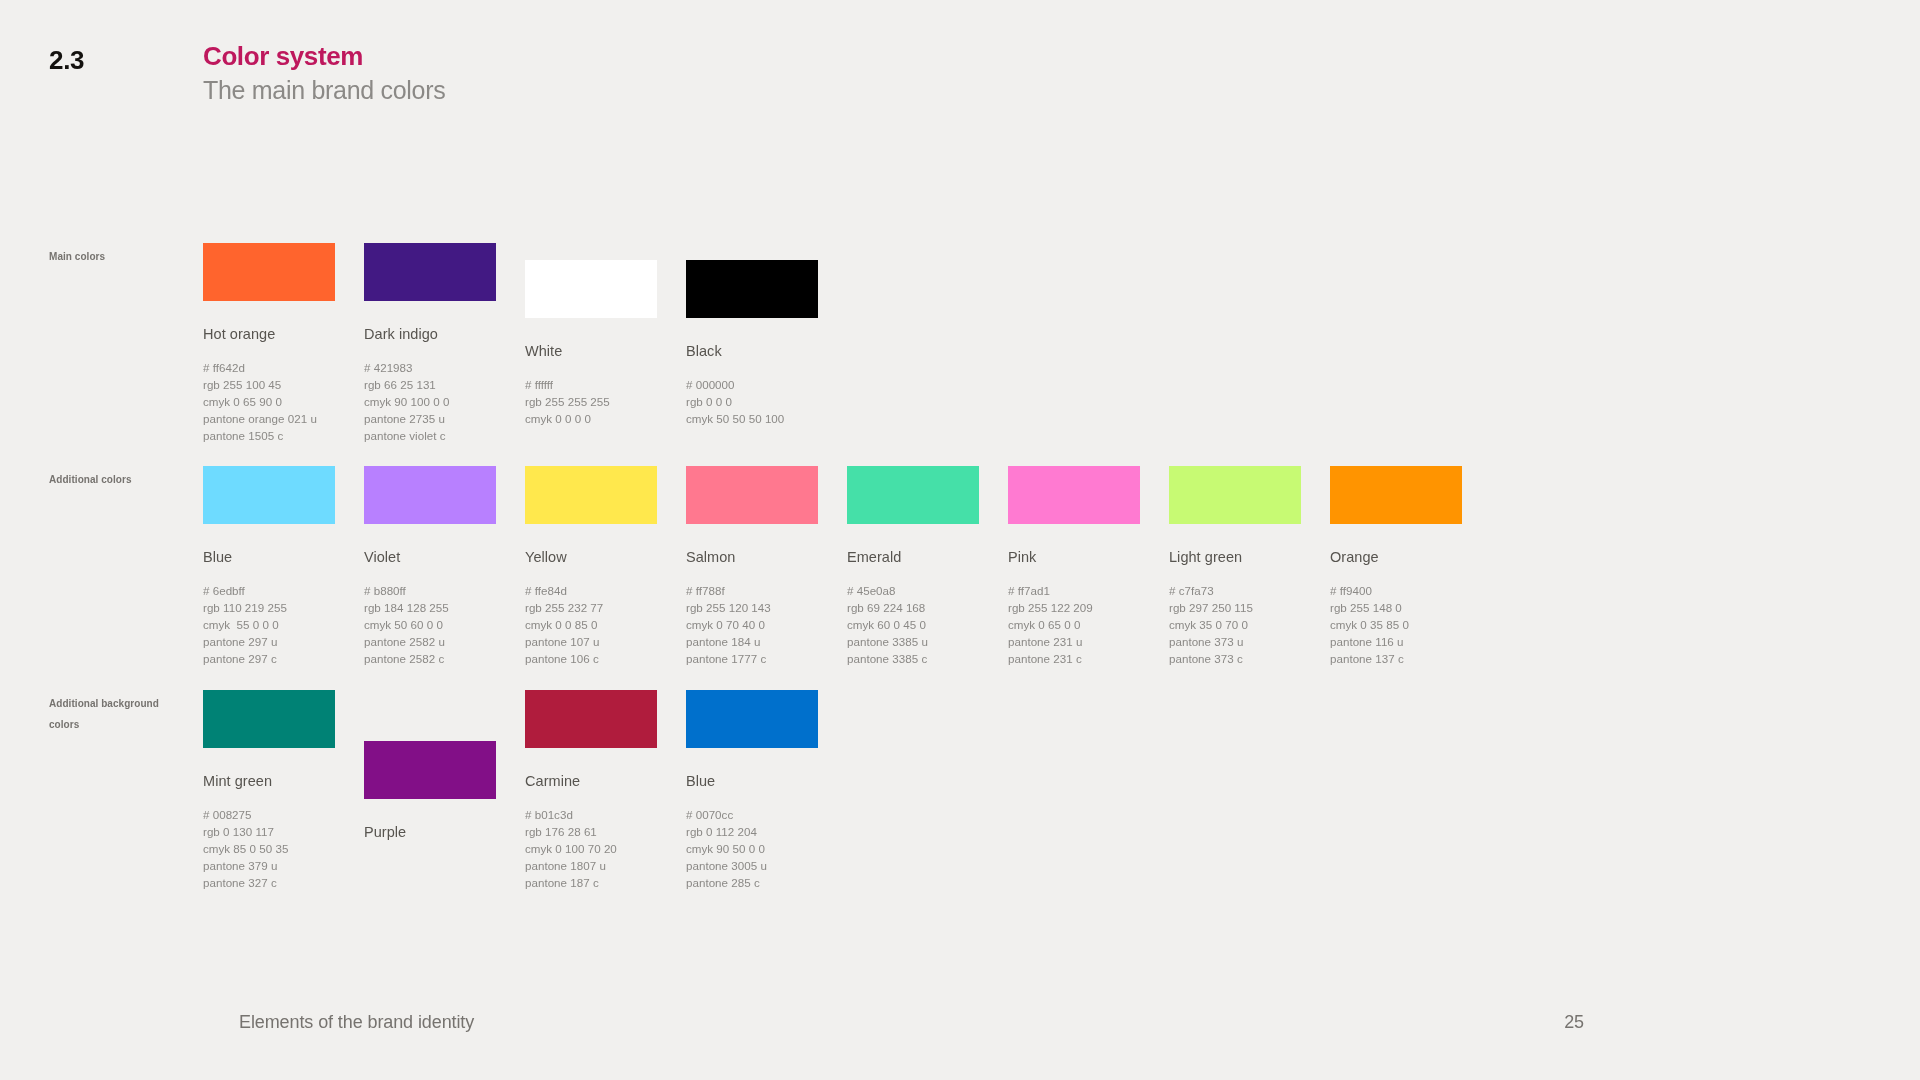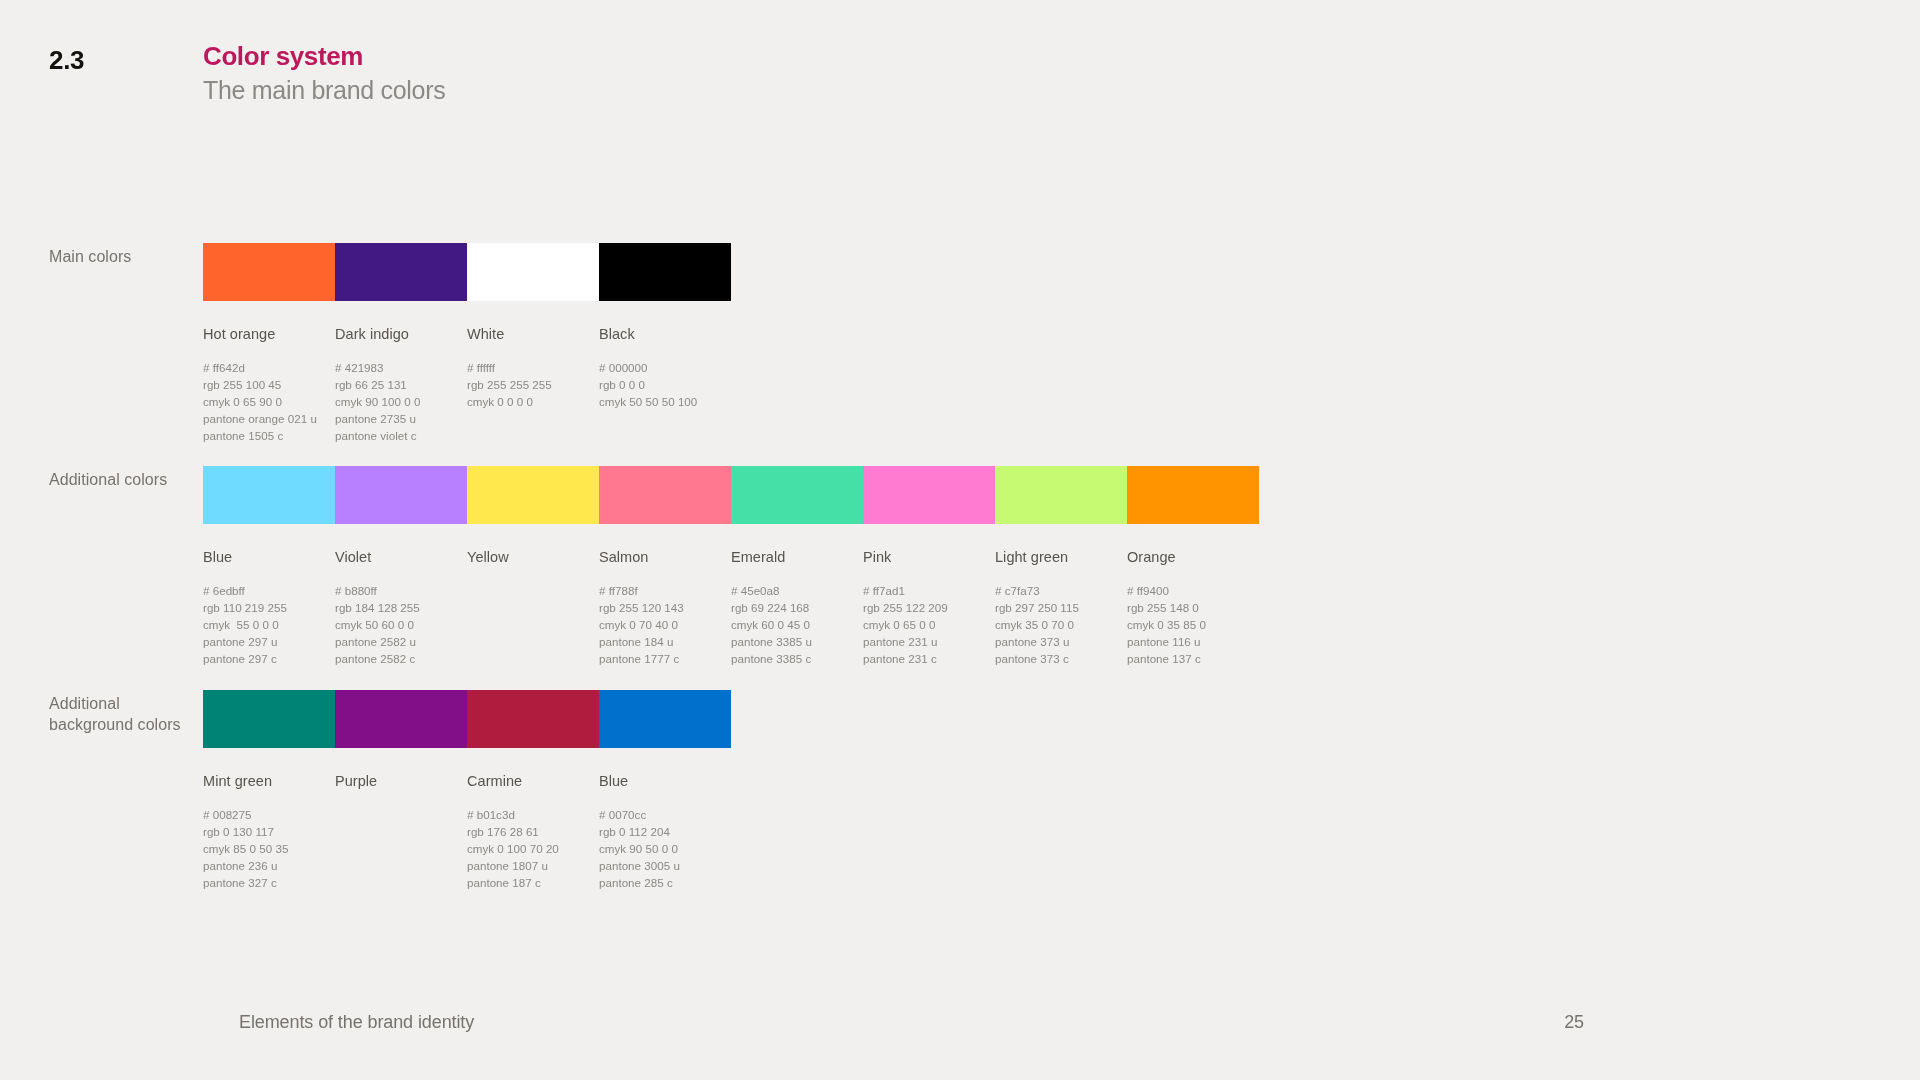--- a/index.html
+++ b/index.html
@@ -68,32 +68,34 @@
   }
   .row-main        { top: 243px; }
   .row-additional  { top: 466px; }
   .row-background  { top: 690px; }
 
   .row-label {
     position: absolute;
     left: 49px;
     top: 3px;
     width: 140px;
-    font-size: 16px;
-    font-weight: 400;
+    font-size: 10px;
+    font-weight: 700;
     color: #76736f;
     line-height: 21px;
     letter-spacing: 0.05px;
   }
 
   .swatches {
     position: absolute;
     left: 203px;
     top: 0;
     display: flex;
+    gap: 29px;
+    align-items: center;
   }
 
   .swatch {
     width: 132px;
     position: relative;
   }
 
   .chip {
     width: 132px;
     height: 58px;
@@ -224,20 +226,27 @@
               <li># b880ff</li>
               <li>rgb 184 128 255</li>
               <li>cmyk 50 60 0 0</li>
               <li>pantone 2582 u</li>
               <li>pantone 2582 c</li>
             </ul>
           </div>
           <div class="swatch">
             <div class="chip" style="background: rgb(255, 232, 77);"></div>
             <div class="swatch-name">Yellow</div>
+            <ul class="spec-list">
+              <li># ffe84d</li>
+              <li>rgb 255 232 77</li>
+              <li>cmyk 0 0 85 0</li>
+              <li>pantone 107 u</li>
+              <li>pantone 106 c</li>
+            </ul>
           </div>
           <div class="swatch">
             <div class="chip" style="background: rgb(255, 120, 143);"></div>
             <div class="swatch-name">Salmon</div>
             <ul class="spec-list">
               <li># ff788f</li>
               <li>rgb 255 120 143</li>
               <li>cmyk 0 70 40 0</li>
               <li>pantone 184 u</li>
               <li>pantone 1777 c</li>
@@ -292,21 +301,21 @@
       <div class="row row-background">
         <div class="row-label">Additional background colors</div>
         <div class="swatches">
           <div class="swatch">
             <div class="chip" style="background: rgb(0, 130, 117);"></div>
             <div class="swatch-name">Mint green</div>
             <ul class="spec-list">
               <li># 008275</li>
               <li>rgb 0 130 117</li>
               <li>cmyk 85 0 50 35</li>
-              <li>pantone 236 u</li>
+              <li>pantone 379 u</li>
               <li>pantone 327 c</li>
             </ul>
           </div>
           <div class="swatch">
             <div class="chip" style="background: rgb(130, 15, 135);"></div>
             <div class="swatch-name">Purple</div>
           </div>
           <div class="swatch">
             <div class="chip" style="background: rgb(176, 28, 61);"></div>
             <div class="swatch-name">Carmine</div>

